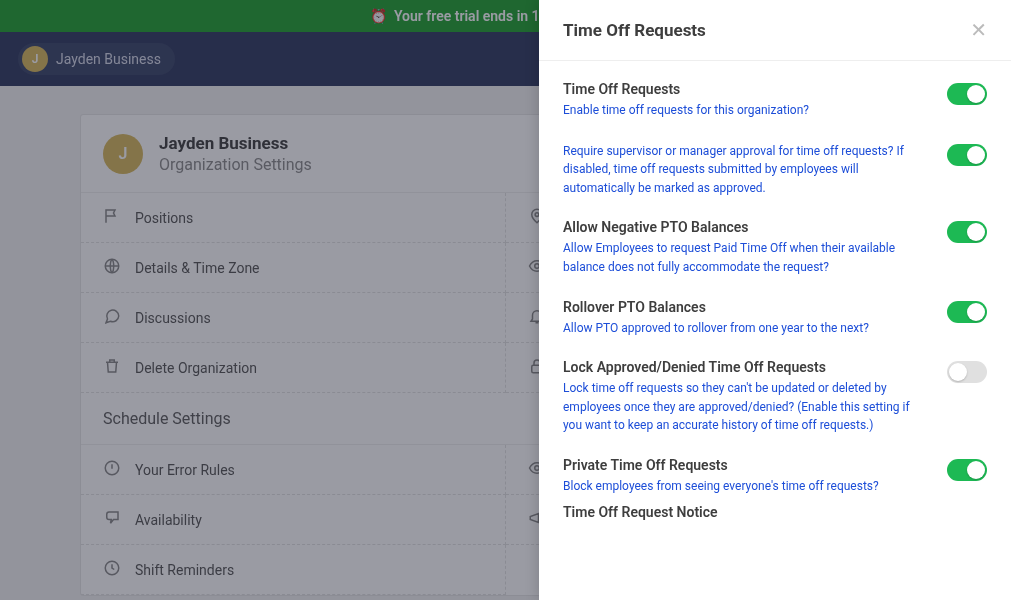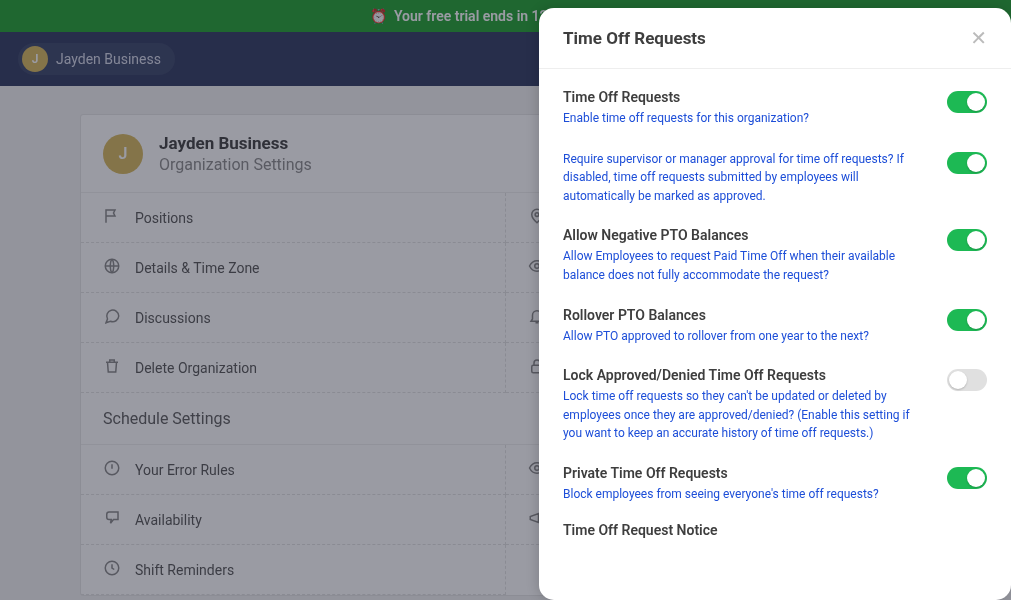--- a/index.html
+++ b/index.html
@@ -91,25 +91,25 @@
     padding: 16px 22px;
     border-bottom: 1px solid #eee;
     font-size: 16px; color: #5c5c5c;
   }
 
   .overlay {
     position: absolute; inset: 0;
     background: rgba(30,34,50,0.45);
   }
   .panel {
-    position: absolute; top: 8px; right: 0; bottom: 0;
+    position: absolute; top: 0; right: 0; bottom: 0;
     width: 472px;
     background: #fff;
     box-shadow: -2px 0 12px rgba(0,0,0,0.15);
-    display: flex; flex-direction: column; border-radius: 15px;
+    display: flex; flex-direction: column;
   }
   .panel-header {
     padding: 18px 24px;
     border-bottom: 1px solid #eee;
     display: flex; align-items: center; justify-content: space-between;
   }
   .panel-header h1 { font-size: 17px; font-weight: 700; color: #3e3e3e; }
   .close-x { font-size: 20px; color: #bbb; cursor: pointer; }
 
   .panel-body {
@@ -340,16 +340,16 @@
       <div class="setting">
         <div class="setting-text">
           <div class="setting-title">Private Time Off Requests</div>
           <div class="setting-desc">Block employees from seeing everyone's time off requests?</div>
         </div>
         <div class="toggle on">
           <div class="knob"></div>
         </div>
       </div>
       <div>
-        <div class="setting-title" style="margin-top:10px">Time Off Request Notice</div>
+        <div class="setting-title" style="">Time Off Request Notice</div>
       </div>
     </div>
 </div>
 
 </body></html>

